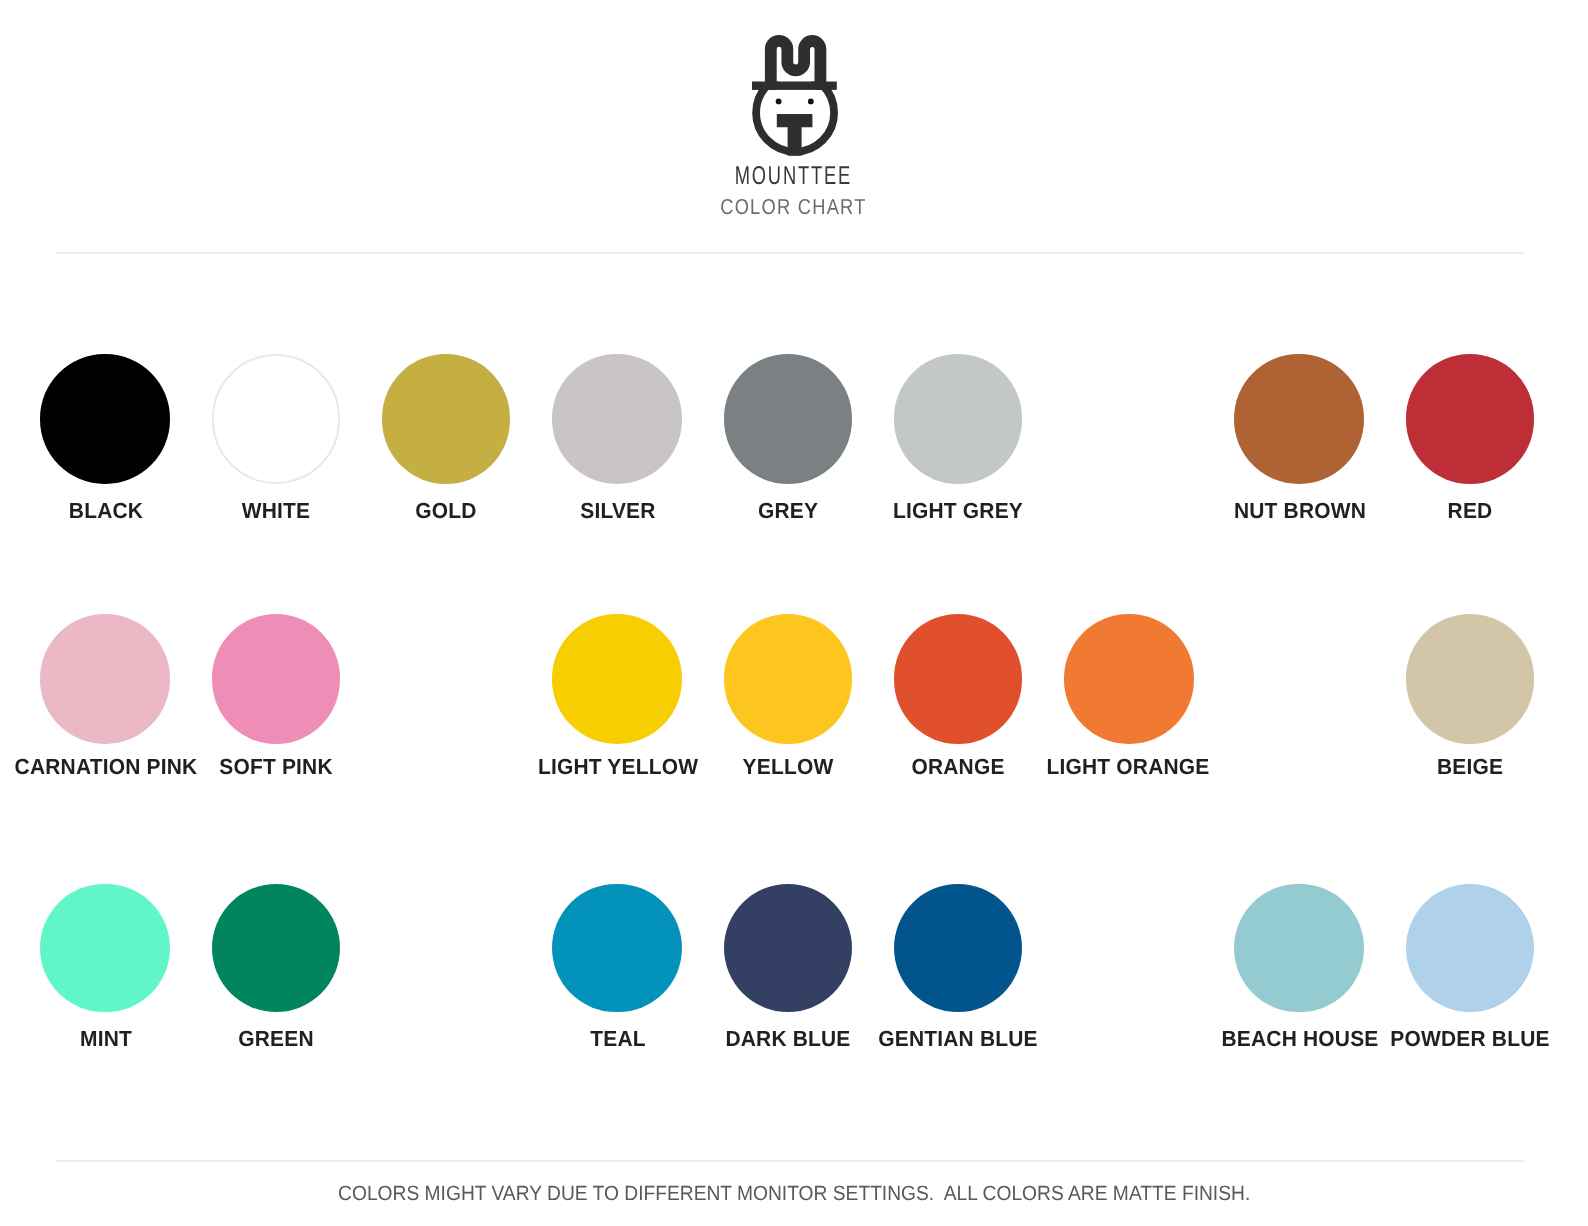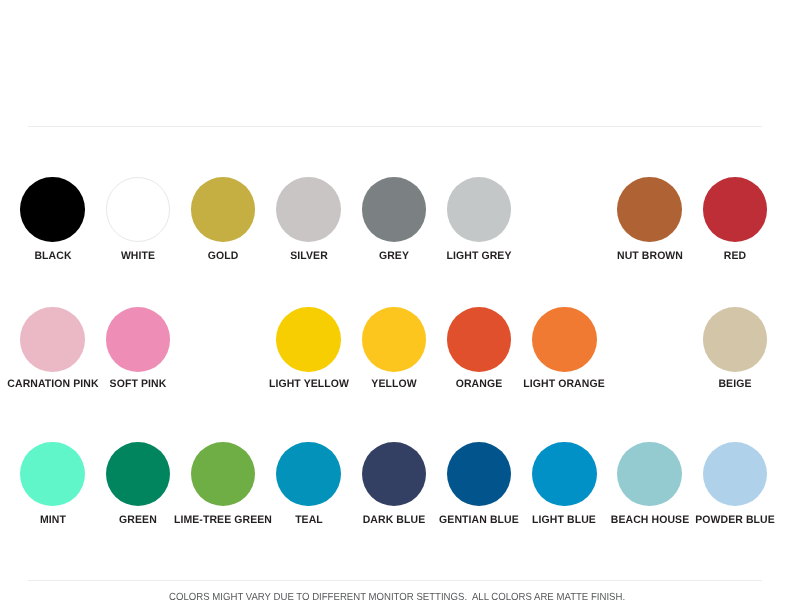--- a/index.html
+++ b/index.html
@@ -144,20 +144,46 @@
     white-space: pre;
     transform: scaleX(0.933) translateZ(0);
     transform-origin: 398.25px 50%;
   }
 </style>
 </head>
 <body>
 
 <div class="page">
 
+  <div class="header">
+    <svg class="logo-mark" viewBox="0 0 46 65" xmlns="http://www.w3.org/2000/svg">
+      <defs>
+        <clipPath id="belowBrim">
+          <rect x="-4" y="25.8" width="54" height="60"></rect>
+        </clipPath>
+      </defs>
+      <g>
+
+        <circle cx="22.55" cy="41.35" r="19.5" clip-path="url(#belowBrim)" fill="none" stroke="#2f2e2e" stroke-width="3.9"></circle>
+
+        <path fill="none" stroke="#2f2e2e" stroke-width="5.9" stroke-linecap="butt" stroke-linejoin="round" d="M10.4 29.9 L10.4 9.56 A4.13 4.13 0 0 1 18.66 9.56 L18.66 15.95
+                 A4.2 4.2 0 0 0 27.06 15.95 L27.06 9.56
+                 A4.07 4.07 0 0 1 35.2 9.56 L35.2 29.9"></path>
+
+        <rect x="1" y="25.75" width="42.4" height="4.2" fill="#2f2e2e"></rect>
+
+        <circle cx="14.3" cy="35.7" r="1.45" fill="#141414"></circle>
+        <circle cx="30.4" cy="35.7" r="1.45" fill="#141414"></circle>
+
+        <path fill="#2f2e2e" d="M13.4 42.0 h17.8 v6.6 h-5.4 v14.3 h-7.0 v-14.3 h-5.4 z"></path>
+      </g>
+    </svg>
+    <div class="brand-name">MOUNTTEE</div>
+    <div class="brand-sub">COLOR CHART</div>
+  </div>
 
   <div class="rule rule-top"></div>
 
   <div class="grid">
       <div class="row row-0">
         <div class="cell" style="left: 52.6px;">
           <div class="dot" style="background: rgb(0, 0, 0);"></div>
           <div class="cap">BLACK</div>
         </div>
         <div class="cell" style="left: 223.2px;">
@@ -221,40 +247,32 @@
       </div>
       <div class="row row-2">
         <div class="cell" style="left: 52.6px;">
           <div class="dot" style="background: rgb(96, 246, 202);"></div>
           <div class="cap">MINT</div>
         </div>
         <div class="cell" style="left: 137.9px;">
           <div class="dot" style="background: rgb(0, 133, 94);"></div>
           <div class="cap">GREEN</div>
         </div>
-        <div class="cell" style="left: 223.2px;">
-          <div class="dot" style="background: rgb(111, 173, 69);"></div>
-          <div class="cap">LIME-TREE GREEN</div>
-        </div>
         <div class="cell" style="left: 308.5px;">
           <div class="dot" style="background: rgb(2, 146, 186);"></div>
           <div class="cap">TEAL</div>
         </div>
         <div class="cell" style="left: 393.8px;">
           <div class="dot" style="background: rgb(52, 64, 99);"></div>
           <div class="cap">DARK BLUE</div>
         </div>
         <div class="cell" style="left: 479.1px;">
           <div class="dot" style="background: rgb(2, 84, 140);"></div>
           <div class="cap">GENTIAN BLUE</div>
         </div>
-        <div class="cell" style="left: 564.4px;">
-          <div class="dot" style="background: rgb(2, 145, 199);"></div>
-          <div class="cap">LIGHT BLUE</div>
-        </div>
         <div class="cell" style="left: 649.7px;">
           <div class="dot" style="background: rgb(148, 203, 208);"></div>
           <div class="cap">BEACH HOUSE</div>
         </div>
         <div class="cell" style="left: 735px;">
           <div class="dot" style="background: rgb(175, 209, 234);"></div>
           <div class="cap">POWDER BLUE</div>
         </div>
       </div>
     </div>

